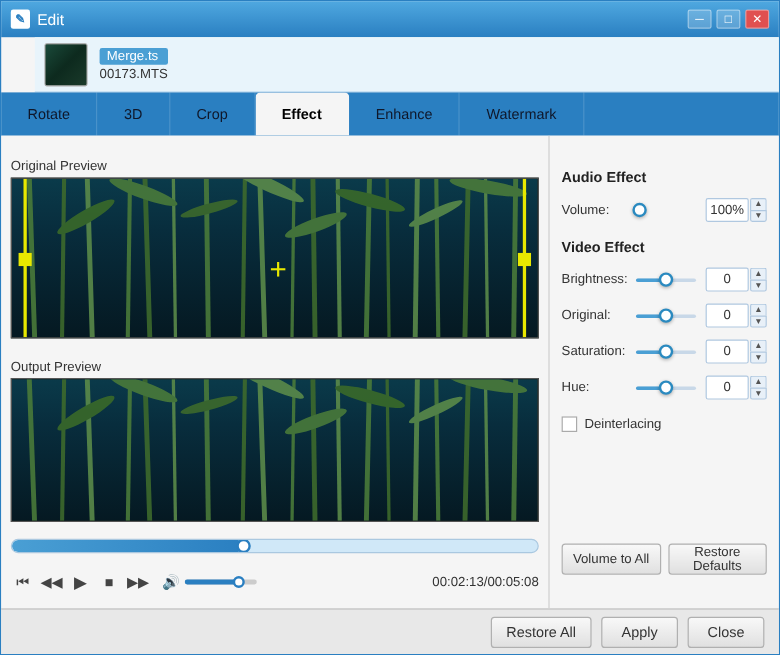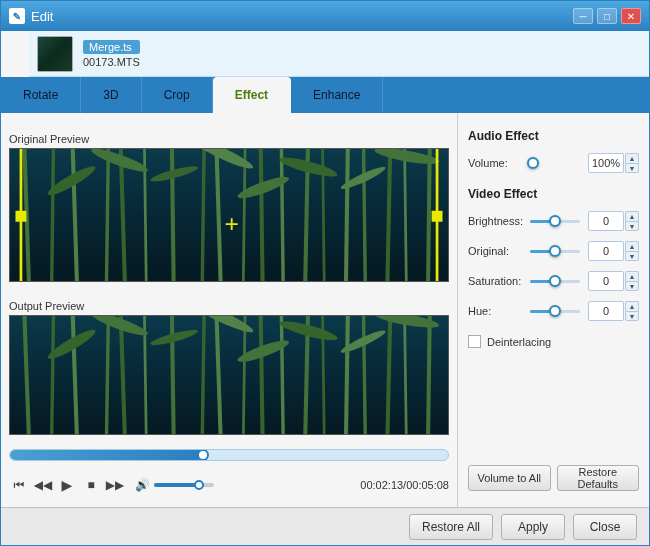--- a/index.html
+++ b/index.html
@@ -121,21 +121,21 @@
       padding: 0 22px;
       display: flex;
       align-items: center;
       color: #0f172a;
       font-size: 12px;
       cursor: pointer;
       border-right: 1px solid rgba(255,255,255,0.15);
     }
     .tab.active {
       background: #f5f5f5;
-      color: #4d7c0f;
+      color: #000000;
       font-weight: 600;
       border-radius: 4px 4px 0 0;
     }
 
     .main-content {
       display: flex;
       flex: 1;
       overflow: hidden;
     }
 
@@ -244,21 +244,21 @@
     .time-display {
       margin-left: auto;
       font-size: 11px;
       color: #333;
     }
 
     .right-panel {
       width: 192px;
       background: #f5f5f5;
       border-left: 1px solid #d0d0d0;
-      padding: 16px 10px;
+      padding: 28px 10px;
       display: flex;
       flex-direction: column;
       gap: 6px;
       flex-shrink: 0;
     }
     .section-title {
       font-size: 12px;
       font-weight: 600;
       color: #222;
       margin-bottom: 4px;
@@ -427,20 +427,21 @@
       <span class="file-name-mts">00173.MTS</span>
     </div>
   </div>
 
   <div class="tabs-bar">
     <div class="tab">Rotate</div>
     <div class="tab">3D</div>
     <div class="tab">Crop</div>
     <div class="tab active">Effect</div>
     <div class="tab">Enhance</div>
+    <div class="tab">Watermark</div>
   </div>
 
   <div class="main-content">
 
     <div class="left-panel">
 
       <div class="preview-section" style="flex: 1.1;">
         <div class="preview-label">Original Preview</div>
         <div class="preview-video">
           <div class="video-scene">

